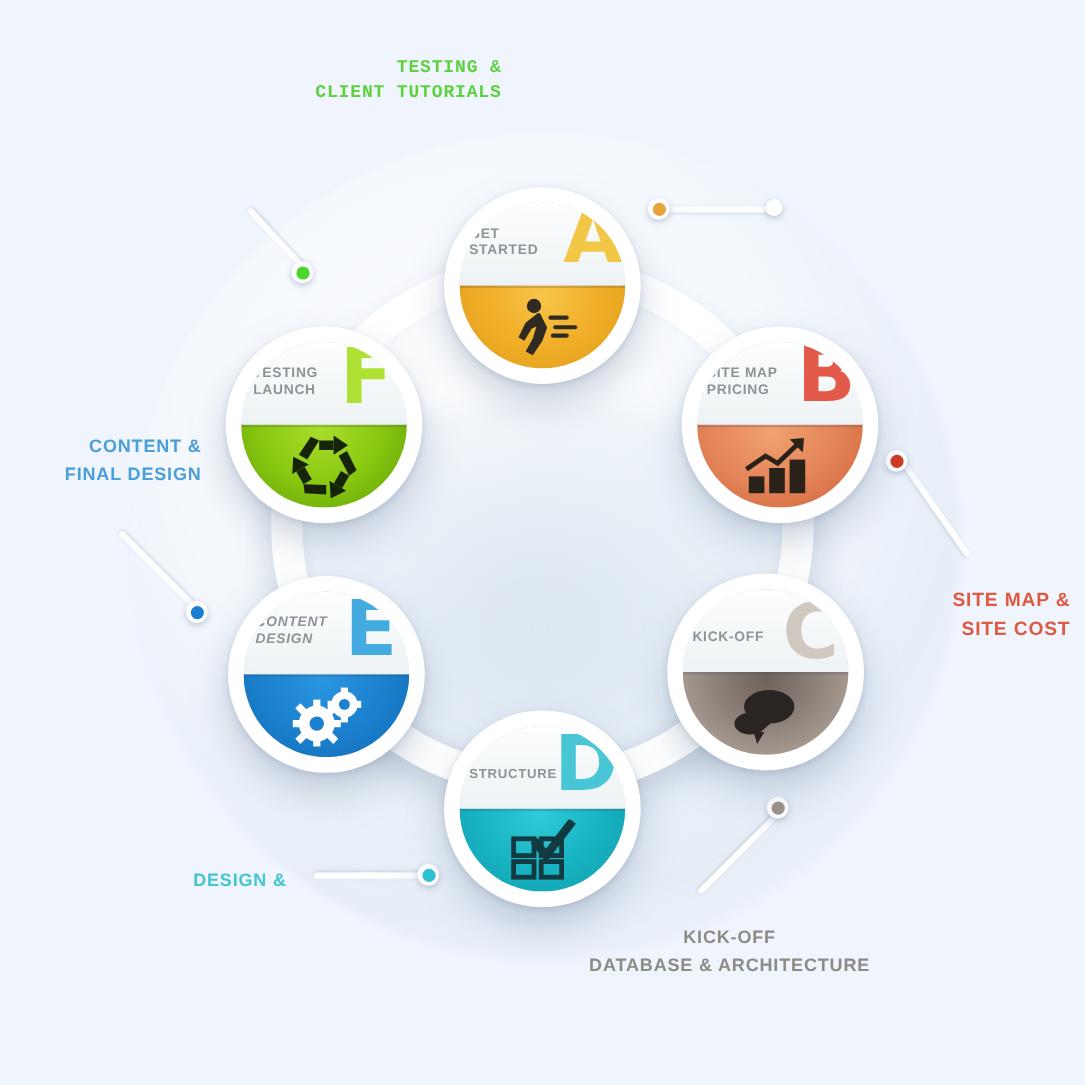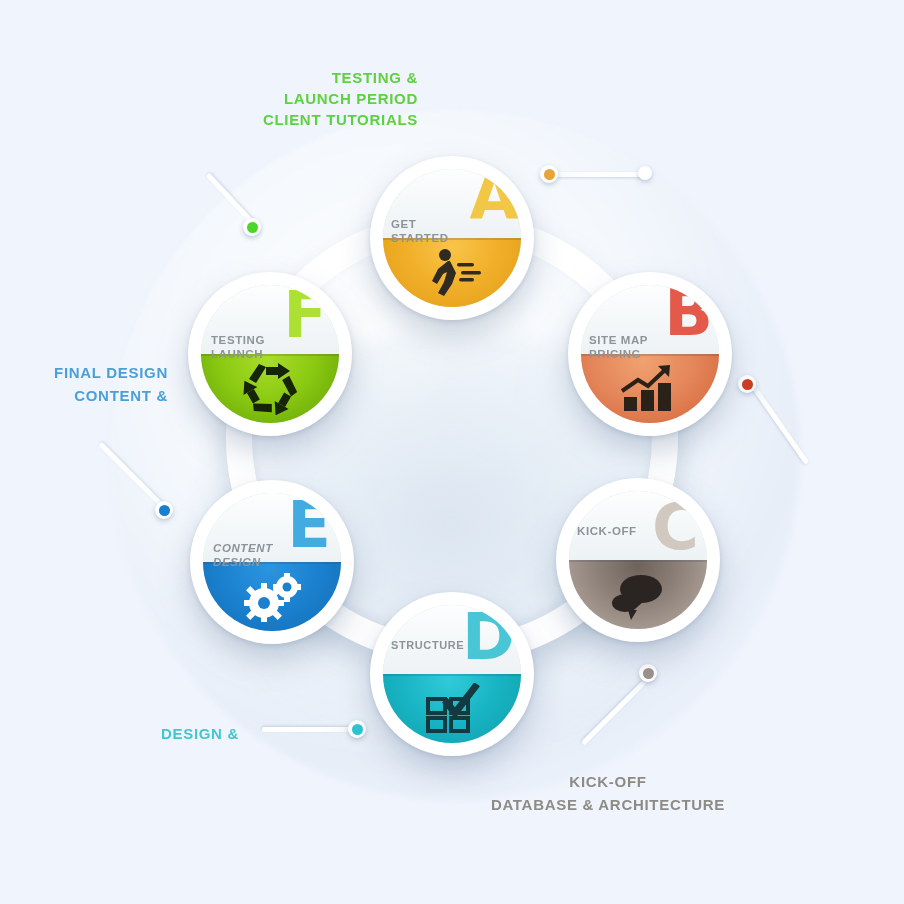--- a/index.html
+++ b/index.html
@@ -59,21 +59,21 @@
     position:absolute;left:0;top:50%;width:100%;height:2px;
     background:rgba(60,75,95,.22);
   }
   .label{
     position:absolute;left:8px;top:26px;width:88px;
     text-align:left;
     font-size:11.5px;font-weight:bold;letter-spacing:.6px;
     line-height:14px;color:#8d9499;
     text-transform:uppercase;
   }
-  .label.two{top:19px;margin-top:29px;}
+  .label.two{top:19px;}
   .bigletter{
     position:absolute;right:2px;top:-4px;
     font-family:"DejaVu Sans", sans-serif;
     font-size:64px;font-weight:bold;line-height:64px;
     opacity:.95;
   }
   .icon{
     position:absolute;left:0;top:50%;width:100%;height:50%;
     display:flex;align-items:center;justify-content:center;
   }
@@ -129,40 +129,43 @@
   <div class="lead" style="left:358px;top:727px;width:96px;transform:rotate(180deg);"></div>
   <div class="dot" style="left:348px;top:720px;">
     <i style="background:#2cc5d3;"></i>
   </div>
 
   <div class="lead" style="left:168px;top:509px;width:96px;transform:rotate(-135deg);"></div>
   <div class="dot" style="left:155px;top:501px;">
     <i style="background:#1a7fd0;"></i>
   </div>
 
-  <div class="callout" style="left:218px;top:67px;width:200px;text-align:right;color:#5ed13e;">
+  <div class="callout" style="left:218px;top:46px;width:200px;text-align:right;color:#5ed13e;font-family:Liberation Mono, monospace;">
     <div>TESTING &amp;</div>
-    <div>LAUNCH PERIOD</div>
     <div>CLIENT TUTORIALS</div>
   </div>
 
 
+  <div class="callout" style="left:700px;top:489px;width:192px;text-align:right;color:#dd5a43;font-size:16px;line-height:24px;">
+    <div>SITE MAP &amp;</div>
+    <div>SITE COST</div>
+  </div>
 
   <div class="callout" style="left:458px;top:770px;width:300px;text-align:center;color:#8d8b85;font-size:15px;line-height:23px;">
     <div>KICK-OFF</div>
     <div>DATABASE &amp; ARCHITECTURE</div>
   </div>
 
   <div class="callout" style="left:100px;top:722px;width:200px;text-align:center;color:#43c6cf;font-size:15px;line-height:23px;">
     <div>DESIGN &amp;</div>
   </div>
 
   <div class="callout" style="left:8px;top:361px;width:160px;text-align:right;color:#4a9fd8;font-size:15px;line-height:23px;">
+    <div>CONTENT &amp;</div>
     <div>FINAL DESIGN</div>
-    <div>CONTENT &amp;</div>
   </div>
 
   <div class="node" style="left:370px;top:156px;">
     <div class="disc">
       <div class="top"></div>
       <div class="bot" style="background:radial-gradient(ellipse at 50% 12%, #f8c54a 0%, #f2b02a 45%, #e09a16 100%);"></div>
       <div class="seam"></div>
       <div class="label two">
         <div>GET</div>
         <div>STARTED</div>

